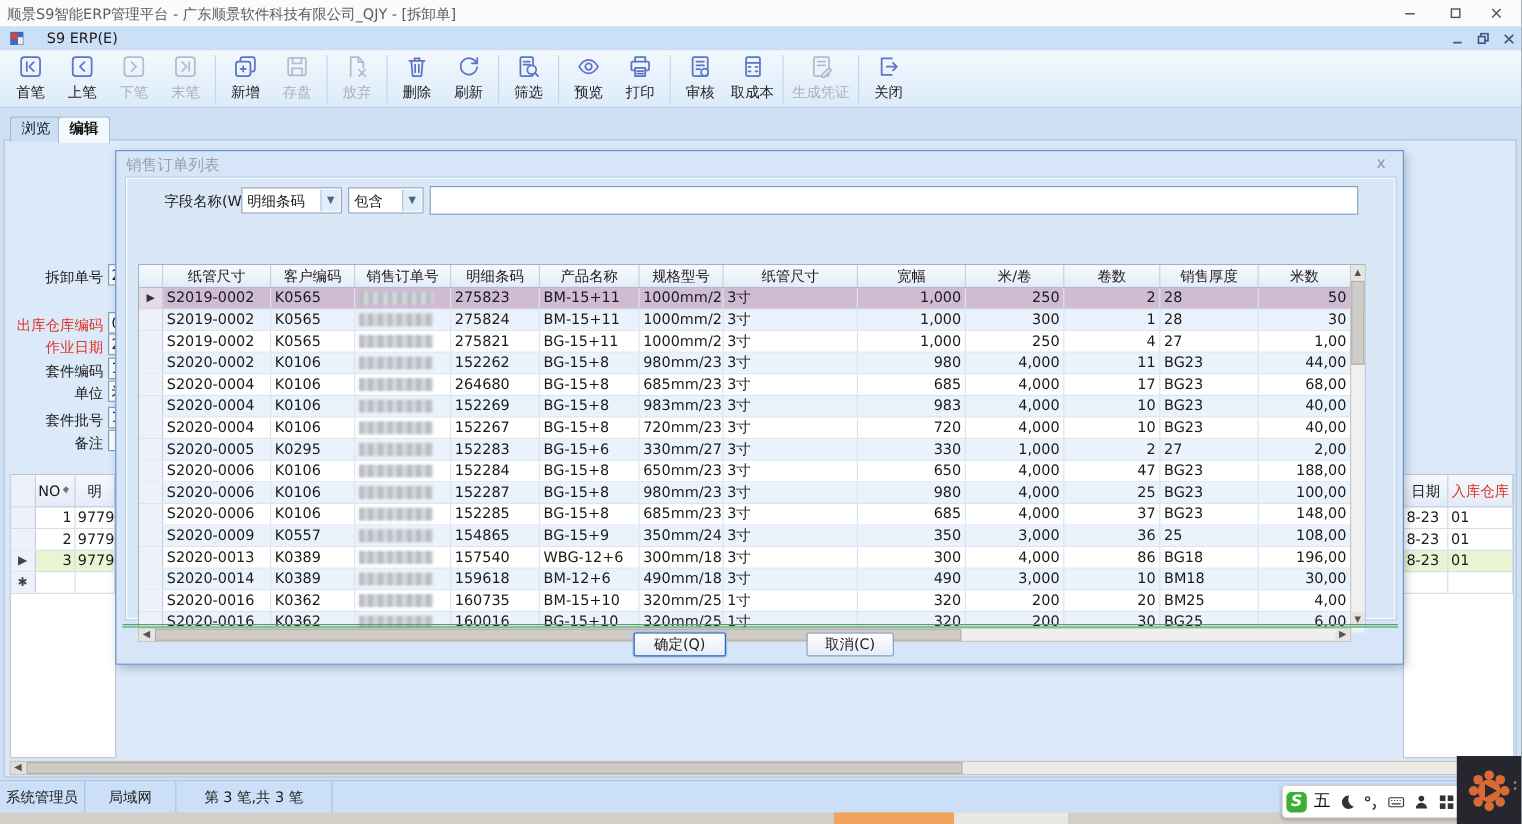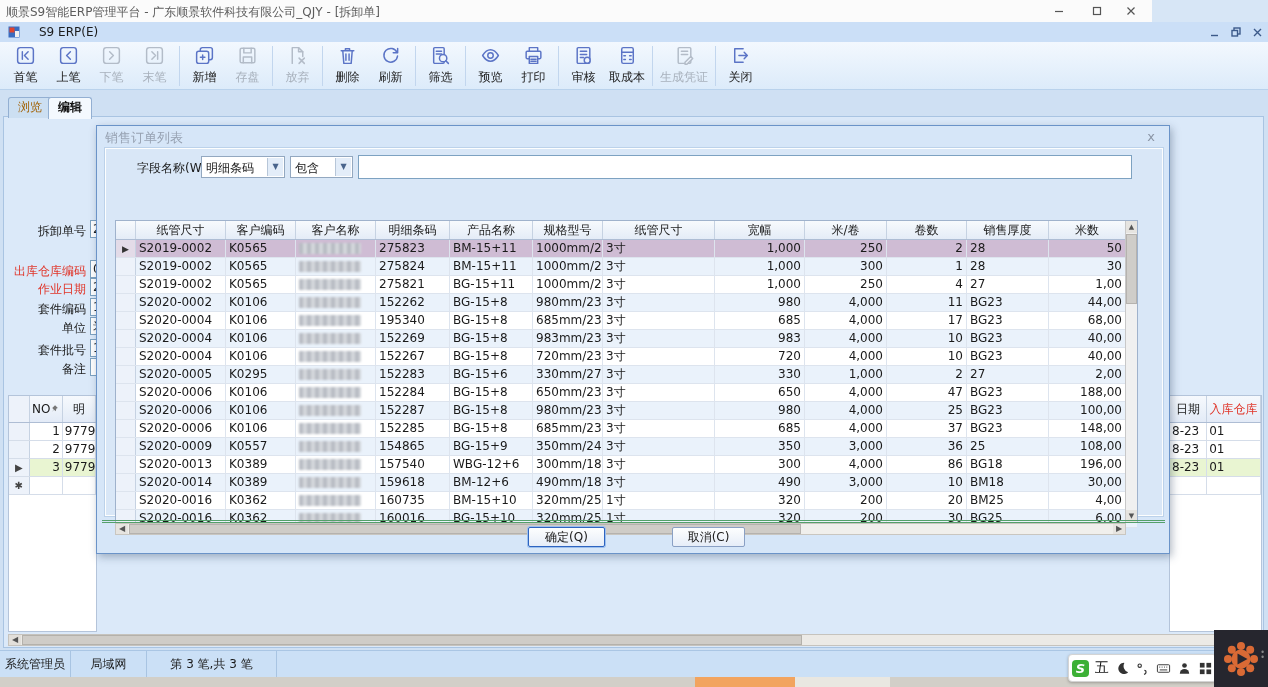--- a/index.html
+++ b/index.html
@@ -1,19 +1,19 @@
 <!DOCTYPE html>
 <html><head>
 <meta charset="utf-8">
 <style>
   html,body{margin:0;padding:0;background:#6b6b6b;}
   #app{position:relative;width:1268px;height:687px;background:#d7e6f6;overflow:hidden;
        font-family:"DejaVu Sans","Liberation Sans",sans-serif;font-size:12px;color:#1a1a1a;}
   
-  #titlebar{position:absolute;left:0;top:0;width:1152px;height:22px;background:#fbfbfb;border-bottom:1px solid #e8e8e8;}
+  #titlebar{position:absolute;left:0;top:0;width:1268px;height:22px;background:#fbfbfb;border-bottom:1px solid #e8e8e8;}
   #win-title{position:absolute;left:6px;top:4px;color:#5c5c5c;font-size:12px;white-space:nowrap;}
   .wctl{position:absolute;top:0;width:34px;height:22px;display:flex;align-items:center;justify-content:center;color:#555;}
   #btn-min{right:76px}#btn-max{right:38px}#btn-close{right:4px}
   .wctl svg{stroke:#555;fill:none;stroke-width:1.2}
   
   #menubar{position:absolute;left:0;top:22px;width:1268px;height:20px;background:#cbdff7;display:flex;align-items:center;}
   #app-icon{width:12px;height:12px;margin:0 8px 0 8px;}
   .menu-item{padding:15px 11px;height:20px;line-height:20px;color:#1a1a1a;cursor:default;}
   #mdi-ctls{position:absolute;right:6px;top:0;height:20px;display:flex;align-items:center;gap:12px;color:#3c5a8a;}
   #mdi-ctls svg{stroke:#3c5a8a;fill:none;stroke-width:1.4}
@@ -24,21 +24,21 @@
         padding:0 4px;color:#5b74c6;}
   .tbtn .tlabel{font-size:12px;color:#222;margin-top:0px;white-space:nowrap;}
   .tbtn.disabled{color:#b3bcc8;}
   .tbtn.disabled .tlabel{color:#a8b1bc;}
   .tbtn svg{width:21px;height:21px;stroke:currentColor;fill:none;stroke-width:1.4;stroke-linecap:round;stroke-linejoin:round;}
   .tsep{width:1px;height:40px;background:#c2d6ee;margin:0 3px;}
   
   #workarea{position:absolute;left:0;top:90px;width:1268px;height:560px;background:#cfe0f3;}
   #main-panel{position:absolute;left:3px;top:26px;width:1261px;height:532px;background:#dbe9f9;border:1px solid #a9c4e2;box-sizing:border-box;}
   .tab{position:absolute;top:7px;height:20px;line-height:19px;padding:0 9px;border:1px solid #93afd2;border-bottom:none;
-       border-radius:3px 3px 0 0;background:#ccdff2;color:#a16207;z-index:2;}
+       border-radius:3px 3px 0 0;background:#ccdff2;color:#0f172a;z-index:2;}
   .tab.active{background:#f4f9fe;font-weight:bold;color:#101010;height:21px;}
   
   .fld-label{position:absolute;width:80px;text-align:right;font-size:12px;color:#1a1a1a;white-space:nowrap;}
   .fld-label.req{color:#e03428;}
   .fld-sliver{position:absolute;left:90px;width:7px;height:18px;background:#fff;border:1px solid #7da2c1;overflow:hidden;
               font-size:12px;line-height:16px;padding-left:2px;box-sizing:border-box;}
   
   .bgrid{position:absolute;top:305px;height:237px;background:#fff;border:1px solid #b4c4da;box-sizing:border-box;overflow:hidden;}
   #bgrid-left{left:8px;width:89px;}
   #bgrid-right{left:1169px;width:93px;}
@@ -414,21 +414,21 @@
         <span class="val">包含</span>
         <span class="drop">▼</span>
       </div>
       <div id="flt-input"></div>
       <div id="dgrid">
         <div id="dgrid-inner">
             <div class="dhrow">
               <div class="dhcell" style="width:20px"></div>
               <div class="dhcell" style="width:90px">纸管尺寸</div>
               <div class="dhcell" style="width:70px">客户编码</div>
-              <div class="dhcell" style="width:80px">客户名称</div>
+              <div class="dhcell" style="width:80px">销售订单号</div>
               <div class="dhcell" style="width:74px">明细条码</div>
               <div class="dhcell" style="width:83px">产品名称</div>
               <div class="dhcell" style="width:70px">规格型号</div>
               <div class="dhcell" style="width:112px">纸管尺寸</div>
               <div class="dhcell" style="width:90px">宽幅</div>
               <div class="dhcell" style="width:82px">米/卷</div>
               <div class="dhcell" style="width:80px">卷数</div>
               <div class="dhcell" style="width:82px">销售厚度</div>
               <div class="dhcell" style="width:77px">米数</div>
             </div>
@@ -500,21 +500,21 @@
               <div class="dcell" style="width:82px">BG23</div>
               <div class="dcell r" style="width:77px">44,00</div>
             </div>
             <div class="drow">
               <div class="dcell dsel" style="width:20px"></div>
               <div class="dcell" style="width:90px">S2020-0004</div>
               <div class="dcell" style="width:70px">K0106</div>
               <div class="dcell" style="width:80px">
                 <div class="blur-block"></div>
               </div>
-              <div class="dcell" style="width:74px">195340</div>
+              <div class="dcell" style="width:74px">264680</div>
               <div class="dcell" style="width:83px">BG-15+8</div>
               <div class="dcell" style="width:70px">685mm/23um...</div>
               <div class="dcell" style="width:112px">3寸</div>
               <div class="dcell r" style="width:90px">685</div>
               <div class="dcell r" style="width:82px">4,000</div>
               <div class="dcell r" style="width:80px">17</div>
               <div class="dcell" style="width:82px">BG23</div>
               <div class="dcell r" style="width:77px">68,00</div>
             </div>
             <div class="drow alt">

